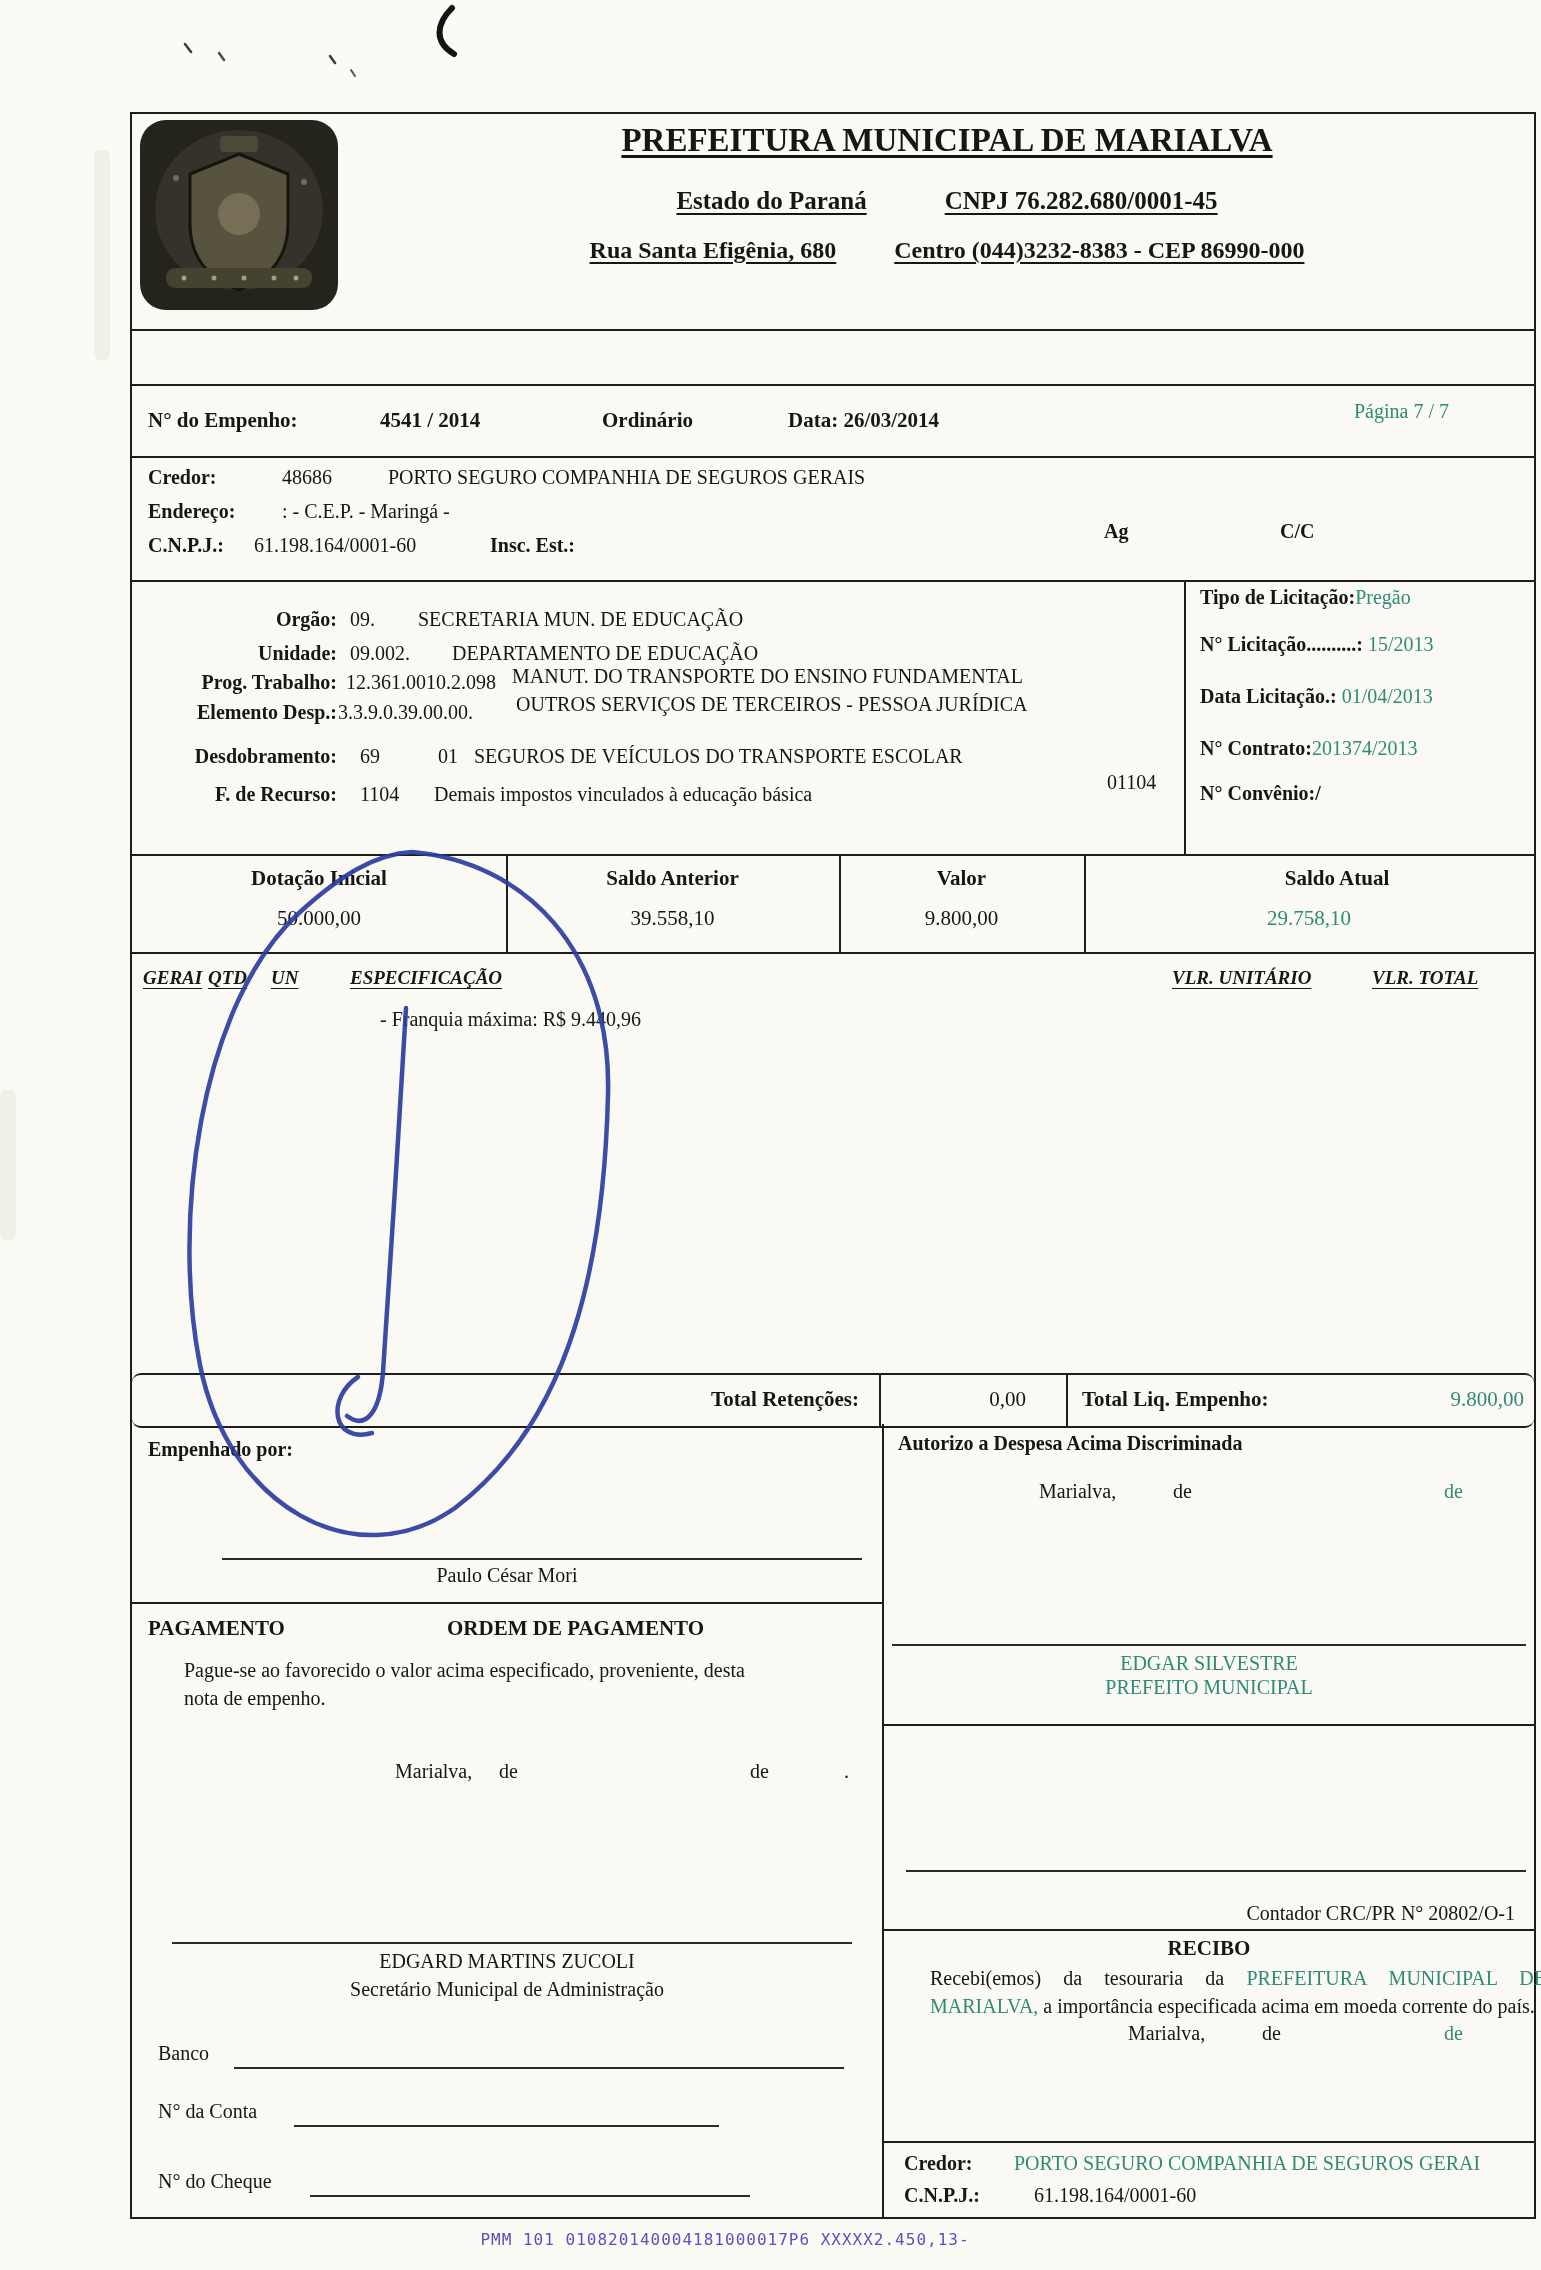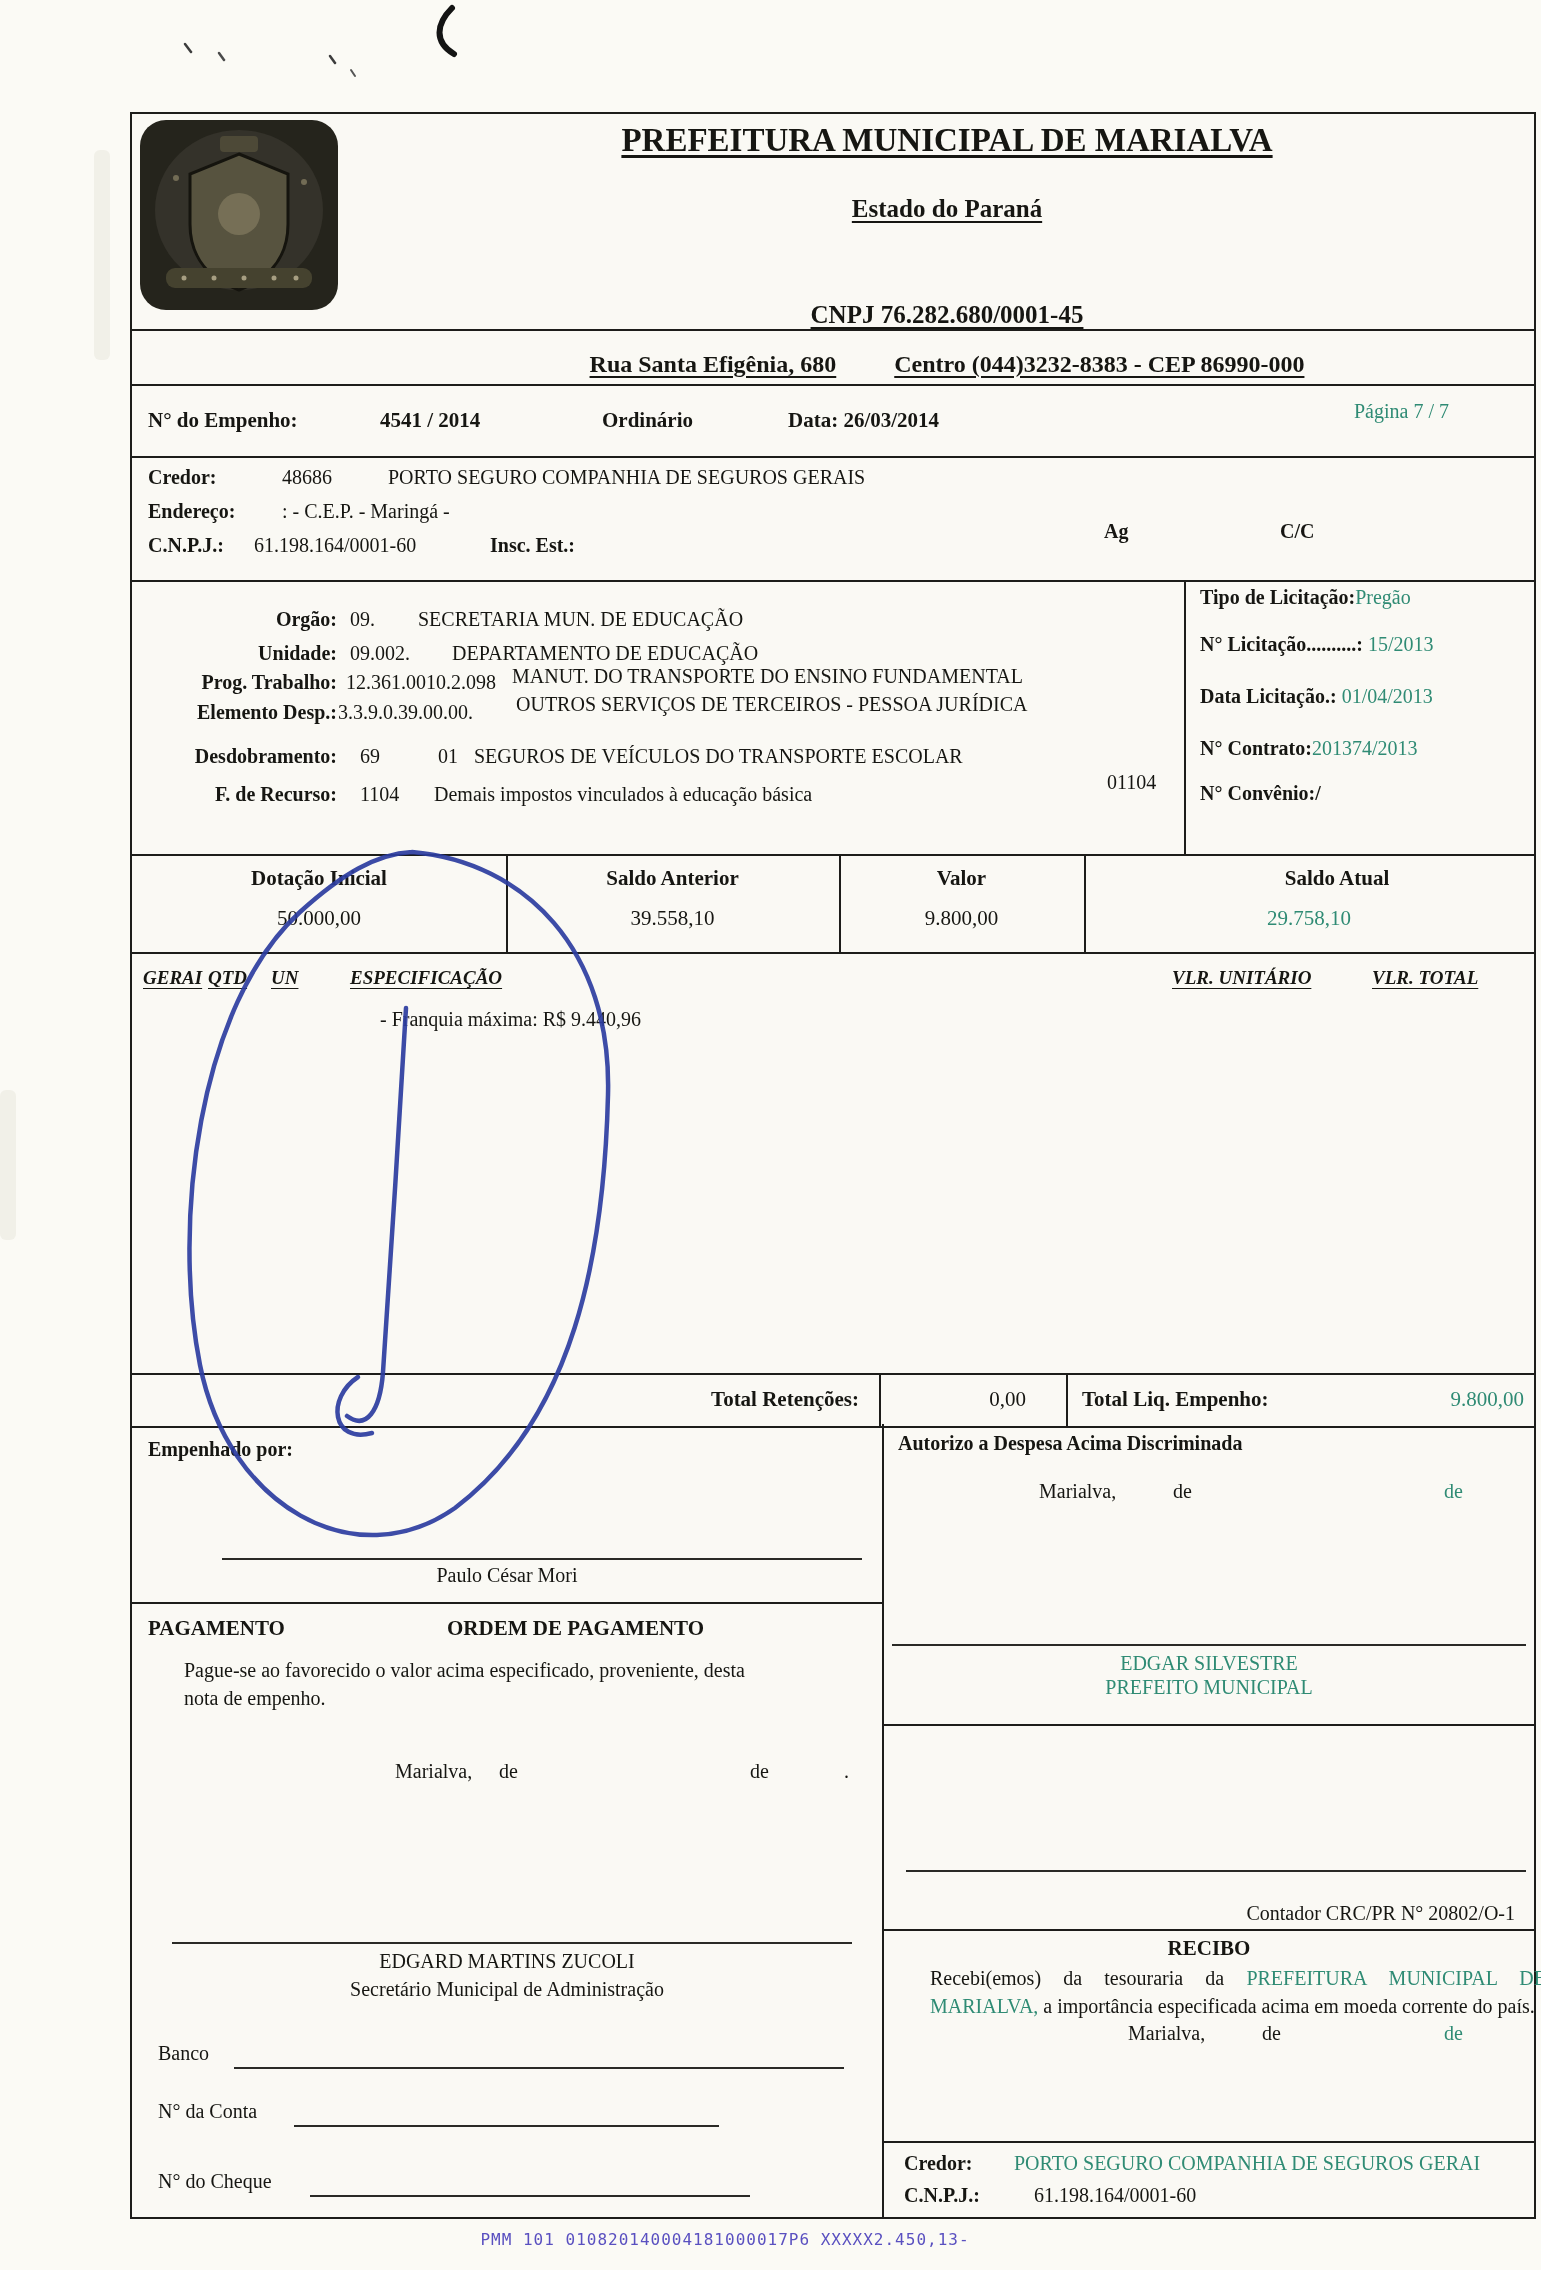--- a/index.html
+++ b/index.html
@@ -58,21 +58,21 @@
           <circle cx="78" cy="160" r="2.5" fill="#a79e82"></circle>
         <circle cx="108" cy="160" r="2.5" fill="#a79e82"></circle>
           <circle cx="138" cy="160" r="2.5" fill="#a79e82"></circle>
         <circle cx="160" cy="160" r="2.5" fill="#a79e82"></circle>
         <circle cx="40" cy="60" r="3" fill="#8d8568" opacity=".7"></circle>
           <circle cx="168" cy="64" r="3" fill="#8d8568" opacity=".7"></circle>
       </svg>
 
       <div class="abs ctr" style="left:240px;top:8px;width:1150px;">
         <div><span class="b u f33">PREFEITURA MUNICIPAL DE MARIALVA</span></div>
-        <div style="margin-top:36px;display:flex;justify-content:center;gap:78px;flex-direction:column;">
+        <div style="margin-top:28px;display:flex;justify-content:center;gap:78px;">
           <span class="b u f25">Estado do Paraná</span>
           <span class="b u f25">CNPJ 76.282.680/0001-45</span>
         </div>
         <div style="margin-top:22px;display:flex;justify-content:center;gap:58px;">
           <span class="b u f24">Rua Santa Efigênia, 680</span>
           <span class="b u f24">Centro  (044)3232-8383  -  CEP 86990-000</span>
         </div>
       </div>
 
       <div class="abs rule" style="left:0;top:215px;width:1402px;"></div>
@@ -182,21 +182,21 @@
     <div class="abs" style="left:0;top:836px;width:1402px;height:423px;">
       <span class="abs b i u f19" style="left:11px;top:17px;">GERAI</span>
       <span class="abs b i u f19" style="left:76px;top:17px;">QTD</span>
       <span class="abs b i u f19" style="left:139px;top:17px;">UN</span>
       <span class="abs b i u f19" style="left:218px;top:17px;">ESPECIFICAÇÃO</span>
       <span class="abs b i u f19" style="left:1040px;top:17px;">VLR. UNITÁRIO</span>
       <span class="abs b i u f19" style="left:1240px;top:17px;">VLR. TOTAL</span>
       <span class="abs f20" style="left:248px;top:58px;">- Franquia máxima: R$ 9.440,96</span>
     </div>
 
-    <div class="abs" style="left:0;top:1259px;width:1402px;height:51px;border-top:2px solid #1d1d1a;border-bottom:2px solid #1d1d1a;">
+    <div class="abs" style="left:0;top:1259px;width:1402px;height:51px;border-top:2px solid #1d1d1a;border-bottom:2px solid #1d1d1a;border-radius:9px;">
       <div class="abs vline" style="left:747px;top:0;height:51px;"></div>
       <div class="abs vline" style="left:934px;top:0;height:51px;"></div>
       <div class="abs b f21 rt" style="left:0;top:12px;width:727px;">Total Retenções:</div>
       <div class="abs f21 rt" style="left:747px;top:12px;width:147px;text-align:right;">0,00</div>
       <div class="abs b f21" style="left:950px;top:12px;">Total Liq. Empenho:</div>
       <div class="abs f21 teal rt" style="left:1150px;top:12px;width:242px;">9.800,00</div>
     </div>
 
     <div class="abs" style="left:0;top:1310px;width:1402px;height:793px;">
 

